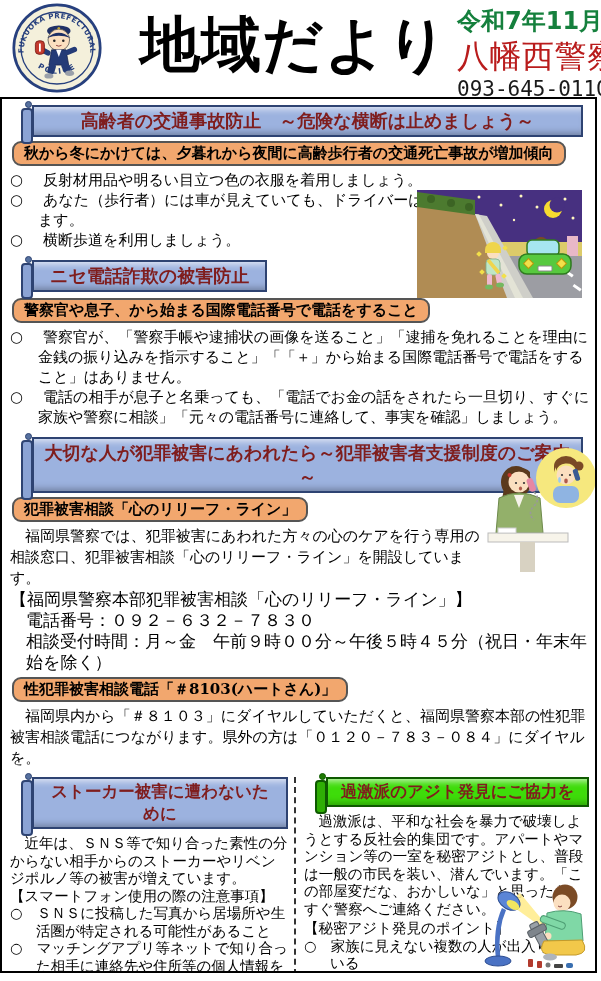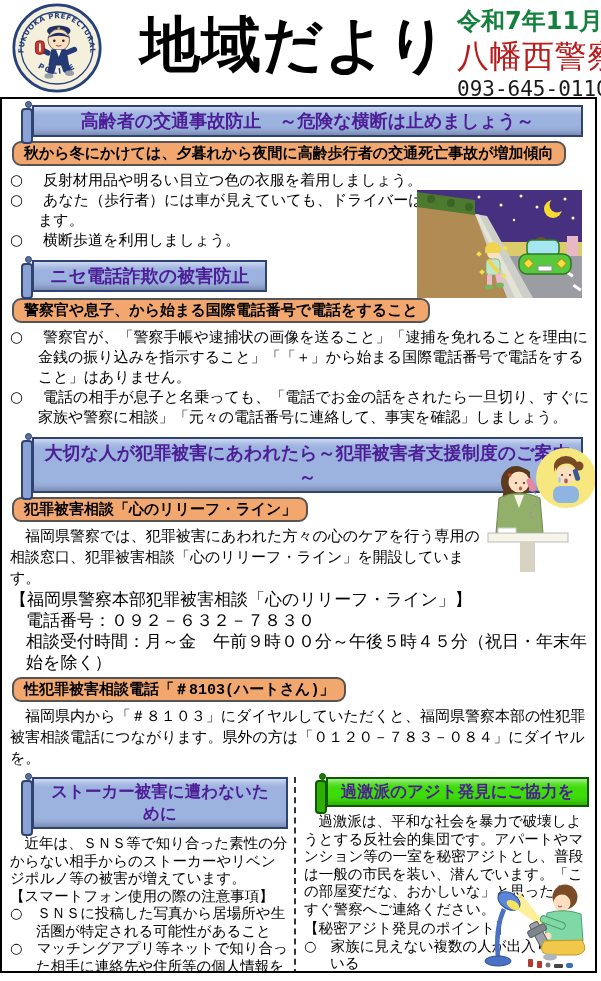--- a/index.html
+++ b/index.html
@@ -15,33 +15,33 @@
   .issue{font-family:"DejaVu Sans",sans-serif;font-weight:bold;font-size:24px;color:#15803d;white-space:nowrap;}
   .station{font-family:"DejaVu Sans",sans-serif;font-size:32px;color:#b91c1c;letter-spacing:0.5px;white-space:nowrap;}
   .phone{font-family:"DejaVu Sans Mono",monospace;font-size:21px;color:#1a1a1a;white-space:nowrap;}
   
   .content{position:absolute;top:97px;left:0;width:593px;height:872px;border:2px solid #000;
            background:#fff;overflow:hidden;}
   section{padding:0 6px 0 8px;}
   
   .scroll{position:relative;background:#9CB2DF;border:2px solid #2E4372;padding:2px 10px;
           margin-left:22px;margin-right:6px;font-family:"DejaVu Sans",sans-serif;font-size:18px;
-          font-weight:bold;text-align:center;color:#4c1d95;
+          font-weight:bold;text-align:center;color:#7f1d1d;
           box-shadow:inset 0 7px 7px -5px rgba(255,255,255,.75), inset 0 -7px 7px -5px rgba(0,0,0,.3);}
   .scroll::before{content:'';position:absolute;left:-13px;top:1px;width:8px;height:calc(100% + 4px);
           background:#8BA3D4;border:2px solid #2E4372;border-radius:4px;}
   .scroll::after{content:'';position:absolute;left:-9px;top:-6px;width:5px;height:5px;
           background:#56719F;border:1px solid #2E4372;border-radius:50%;}
   .scroll.fit{display:inline-block;padding:2px 16px;}
   .scroll.green{background:#3EDC0A;border-color:#0E5A00;}
   .scroll.green::before{background:#2FAE05;border-color:#0E5A00;}
   .scroll.green::after{background:#1E7A02;border-color:#0E5A00;}
   
   .pill{display:inline-block;background:#F2A76E;border:2px solid #555;border-radius:9px;
-        padding:1px 10px;font-size:15px;font-weight:bold;margin-left:2px;white-space:nowrap;font-family:Liberation Mono, monospace;}
+        padding:1px 10px;font-size:15px;font-weight:bold;margin-left:2px;white-space:nowrap;}
   
   .bodytext{font-size:15px;line-height:20px;}
   .bullet{padding-left:28px;text-indent:-28px;font-size:15px;line-height:20px;margin:0;}
   .bullet .marker{margin-right:20px;}
   .v-line{font-size:17px;line-height:21px;}
   .indent{padding-left:16px;}
   
   .columns{display:flex;margin-top:8px;height:309px;}
   .col-left{width:294px;border-right:2px dashed #333;padding:0 4px 0 8px;box-sizing:border-box;}
   .col-right{flex:1;padding:0 4px 0 8px;position:relative;}

